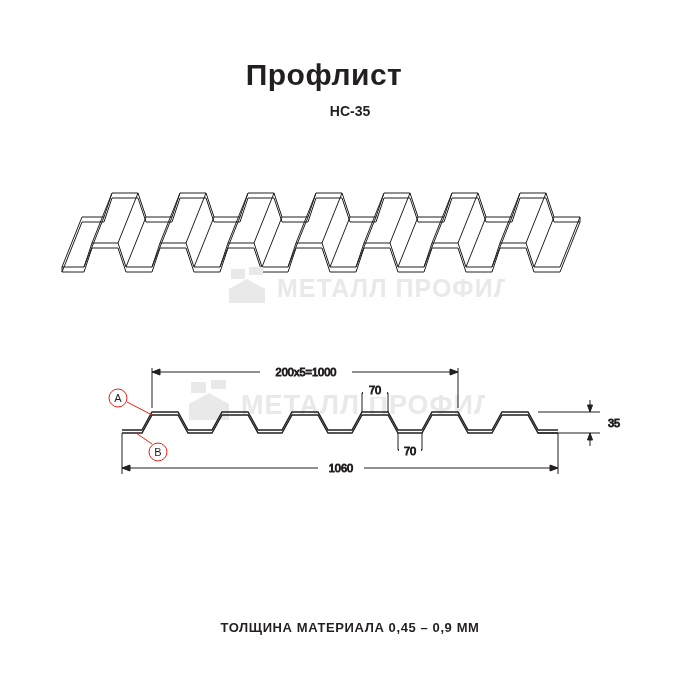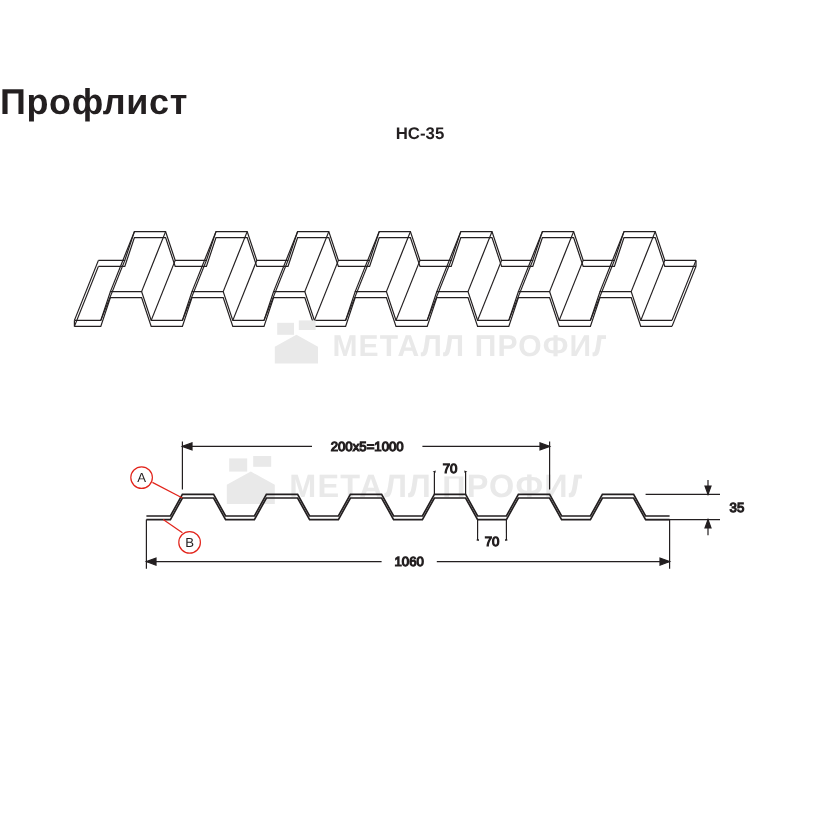--- a/index.html
+++ b/index.html
@@ -18,25 +18,25 @@
   .page {
     position: relative;
     width: 700px;
     height: 700px;
   }
   .title {
     position: absolute;
     top: 58px;
     left: 0;
     width: 648px;
+    text-align: center;
     font-size: 30px;
     font-weight: bold;
     letter-spacing: 0.5px;
     color: #231f20;
-    margin-top: 11px;
   }
   .subtitle {
     position: absolute;
     top: 103px;
     left: 0;
     width: 700px;
     text-align: center;
     font-size: 14px;
     font-weight: bold;
     color: #231f20;
@@ -228,14 +228,15 @@
 
       <g stroke="#e2231a">
         <circle cx="98" cy="92" r="9" fill="#ffffff"></circle>
         <path d="M92 84 L76 73"></path>
         <text class="dim-text" x="98" y="96" font-size="11" text-anchor="middle" fill="#231f20" stroke="none">B</text>
       </g>
 
     </svg>
   </div>
 
+  <div class="footer-note">ТОЛЩИНА МАТЕРИАЛА 0,45 – 0,9 ММ</div>
 
 </div>
 
 </body></html>

